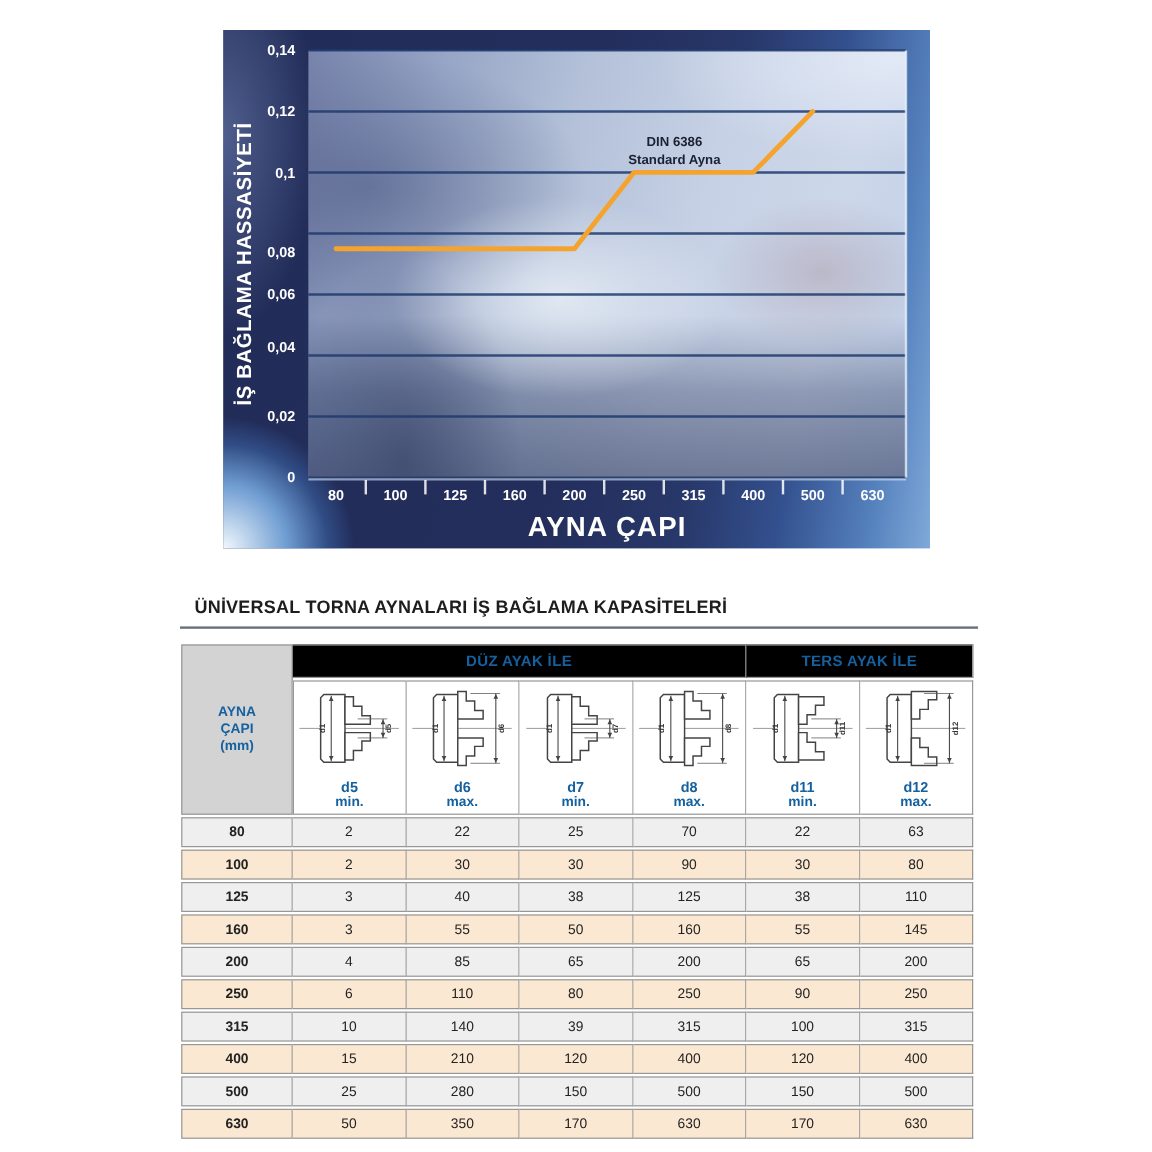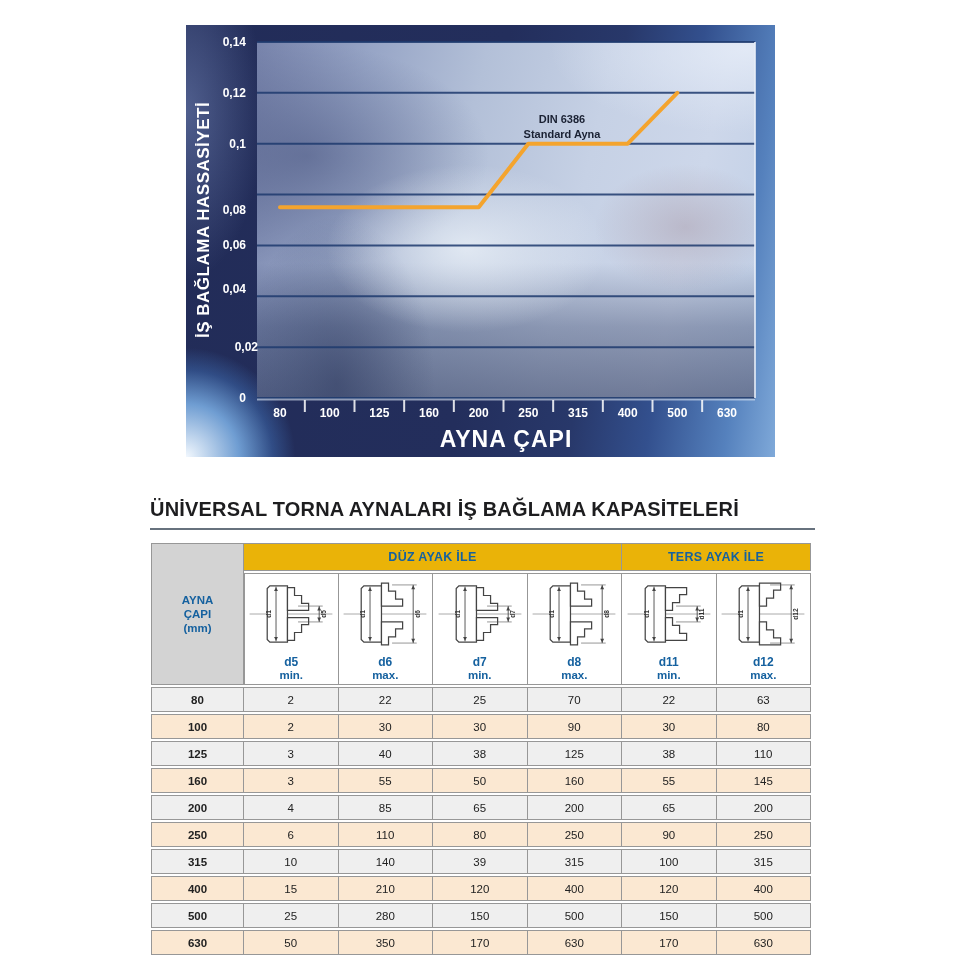--- a/index.html
+++ b/index.html
@@ -41,34 +41,34 @@
     position:absolute;left:71px;top:401px;width:498px;text-align:center;
     color:#fff;font-weight:bold;font-size:23px;letter-spacing:1px;
   }
   .anno{
     position:absolute;left:316px;top:87px;width:120px;text-align:center;
     color:#1a2133;font-size:11px;font-weight:bold;line-height:15px;
   }
 
   
   .doc{position:absolute;left:150px;top:498px;width:665px;}
-  .doc-title{font-size:20px;font-weight:bold;color:#1d1d1f;letter-spacing:.2px;}
+  .doc-title{font-size:15px;font-weight:bold;color:#1d1d1f;letter-spacing:.2px;margin-left:12px;}
   .doc-rule{border:none;border-top:2px solid #67727e;margin:7px 0 0 0;width:665px;}
   .cap-table{
     margin-top:11px;margin-left:1px;
     border-collapse:separate;border-spacing:0 2px;table-layout:fixed;width:660px;
   }
   .cap-table th,.cap-table td{
     border-top:1px solid #979797;border-bottom:1px solid #979797;border-right:1px solid #979797;
     padding:0;text-align:center;vertical-align:middle;
   }
   .cap-table th:first-child,.cap-table td:first-child{border-left:1px solid #979797;}
   .corner{background:#d3d3d3;color:#15619f;font-weight:bold;font-size:11.5px;margin-left:32px;}
   .corner span{white-space:pre-line;line-height:14px;display:inline-block;}
-  .group{background:#eab308;color:#15619f;font-weight:bold;font-size:12.5px;height:26px;letter-spacing:.3px;}
+  .group{background:#000000;color:#15619f;font-weight:bold;font-size:12.5px;height:26px;letter-spacing:.3px;}
   .diag-th{background:#ffffff;height:110px;padding:3px 0 5px 0;}
   .dim{color:#15619f;font-weight:bold;font-size:12px;line-height:13px;margin-top:1px;}
   .lim{color:#15619f;font-weight:bold;font-size:11.5px;line-height:13px;}
   .cap-table tbody td{height:23px;font-size:11.5px;color:#222;}
   .cap-table tbody td.dia{font-weight:bold;}
   tr.gray td{background:#efefef;}
   tr.peach td{background:#fbe8d2;}
 </style>
 </head>
 <body>
@@ -102,21 +102,21 @@
   <div class="anno">
     <div>DIN 6386</div>
     <div>Standard Ayna</div>
   </div>
 <div class="ylab" style="top: 10px;">0,14</div>
     <div class="ylab" style="top: 60.8571px;">0,12</div>
     <div class="ylab" style="top: 111.714px;">0,1</div>
     <div class="ylab" style="top: 178px;">0,08</div>
     <div class="ylab" style="top: 213.429px;">0,06</div>
     <div class="ylab" style="top: 257px;">0,04</div>
-    <div class="ylab" style="top: 315.143px; padding-left: 12px;">0,02</div>
+    <div class="ylab" style="top: 315.143px;">0,02</div>
     <div class="ylab" style="top: 366px;">0</div>
     <div class="xlab" style="left: 71px; top: 381px;">80</div>
     <div class="xlab" style="left: 120.667px; top: 381px;">100</div>
     <div class="xlab" style="left: 170.333px; top: 381px;">125</div>
     <div class="xlab" style="left: 220px; top: 381px;">160</div>
     <div class="xlab" style="left: 269.667px; top: 381px;">200</div>
     <div class="xlab" style="left: 319.333px; top: 381px;">250</div>
     <div class="xlab" style="left: 369px; top: 381px;">315</div>
     <div class="xlab" style="left: 418.667px; top: 381px;">400</div>
     <div class="xlab" style="left: 468.334px; top: 381px;">500</div>

